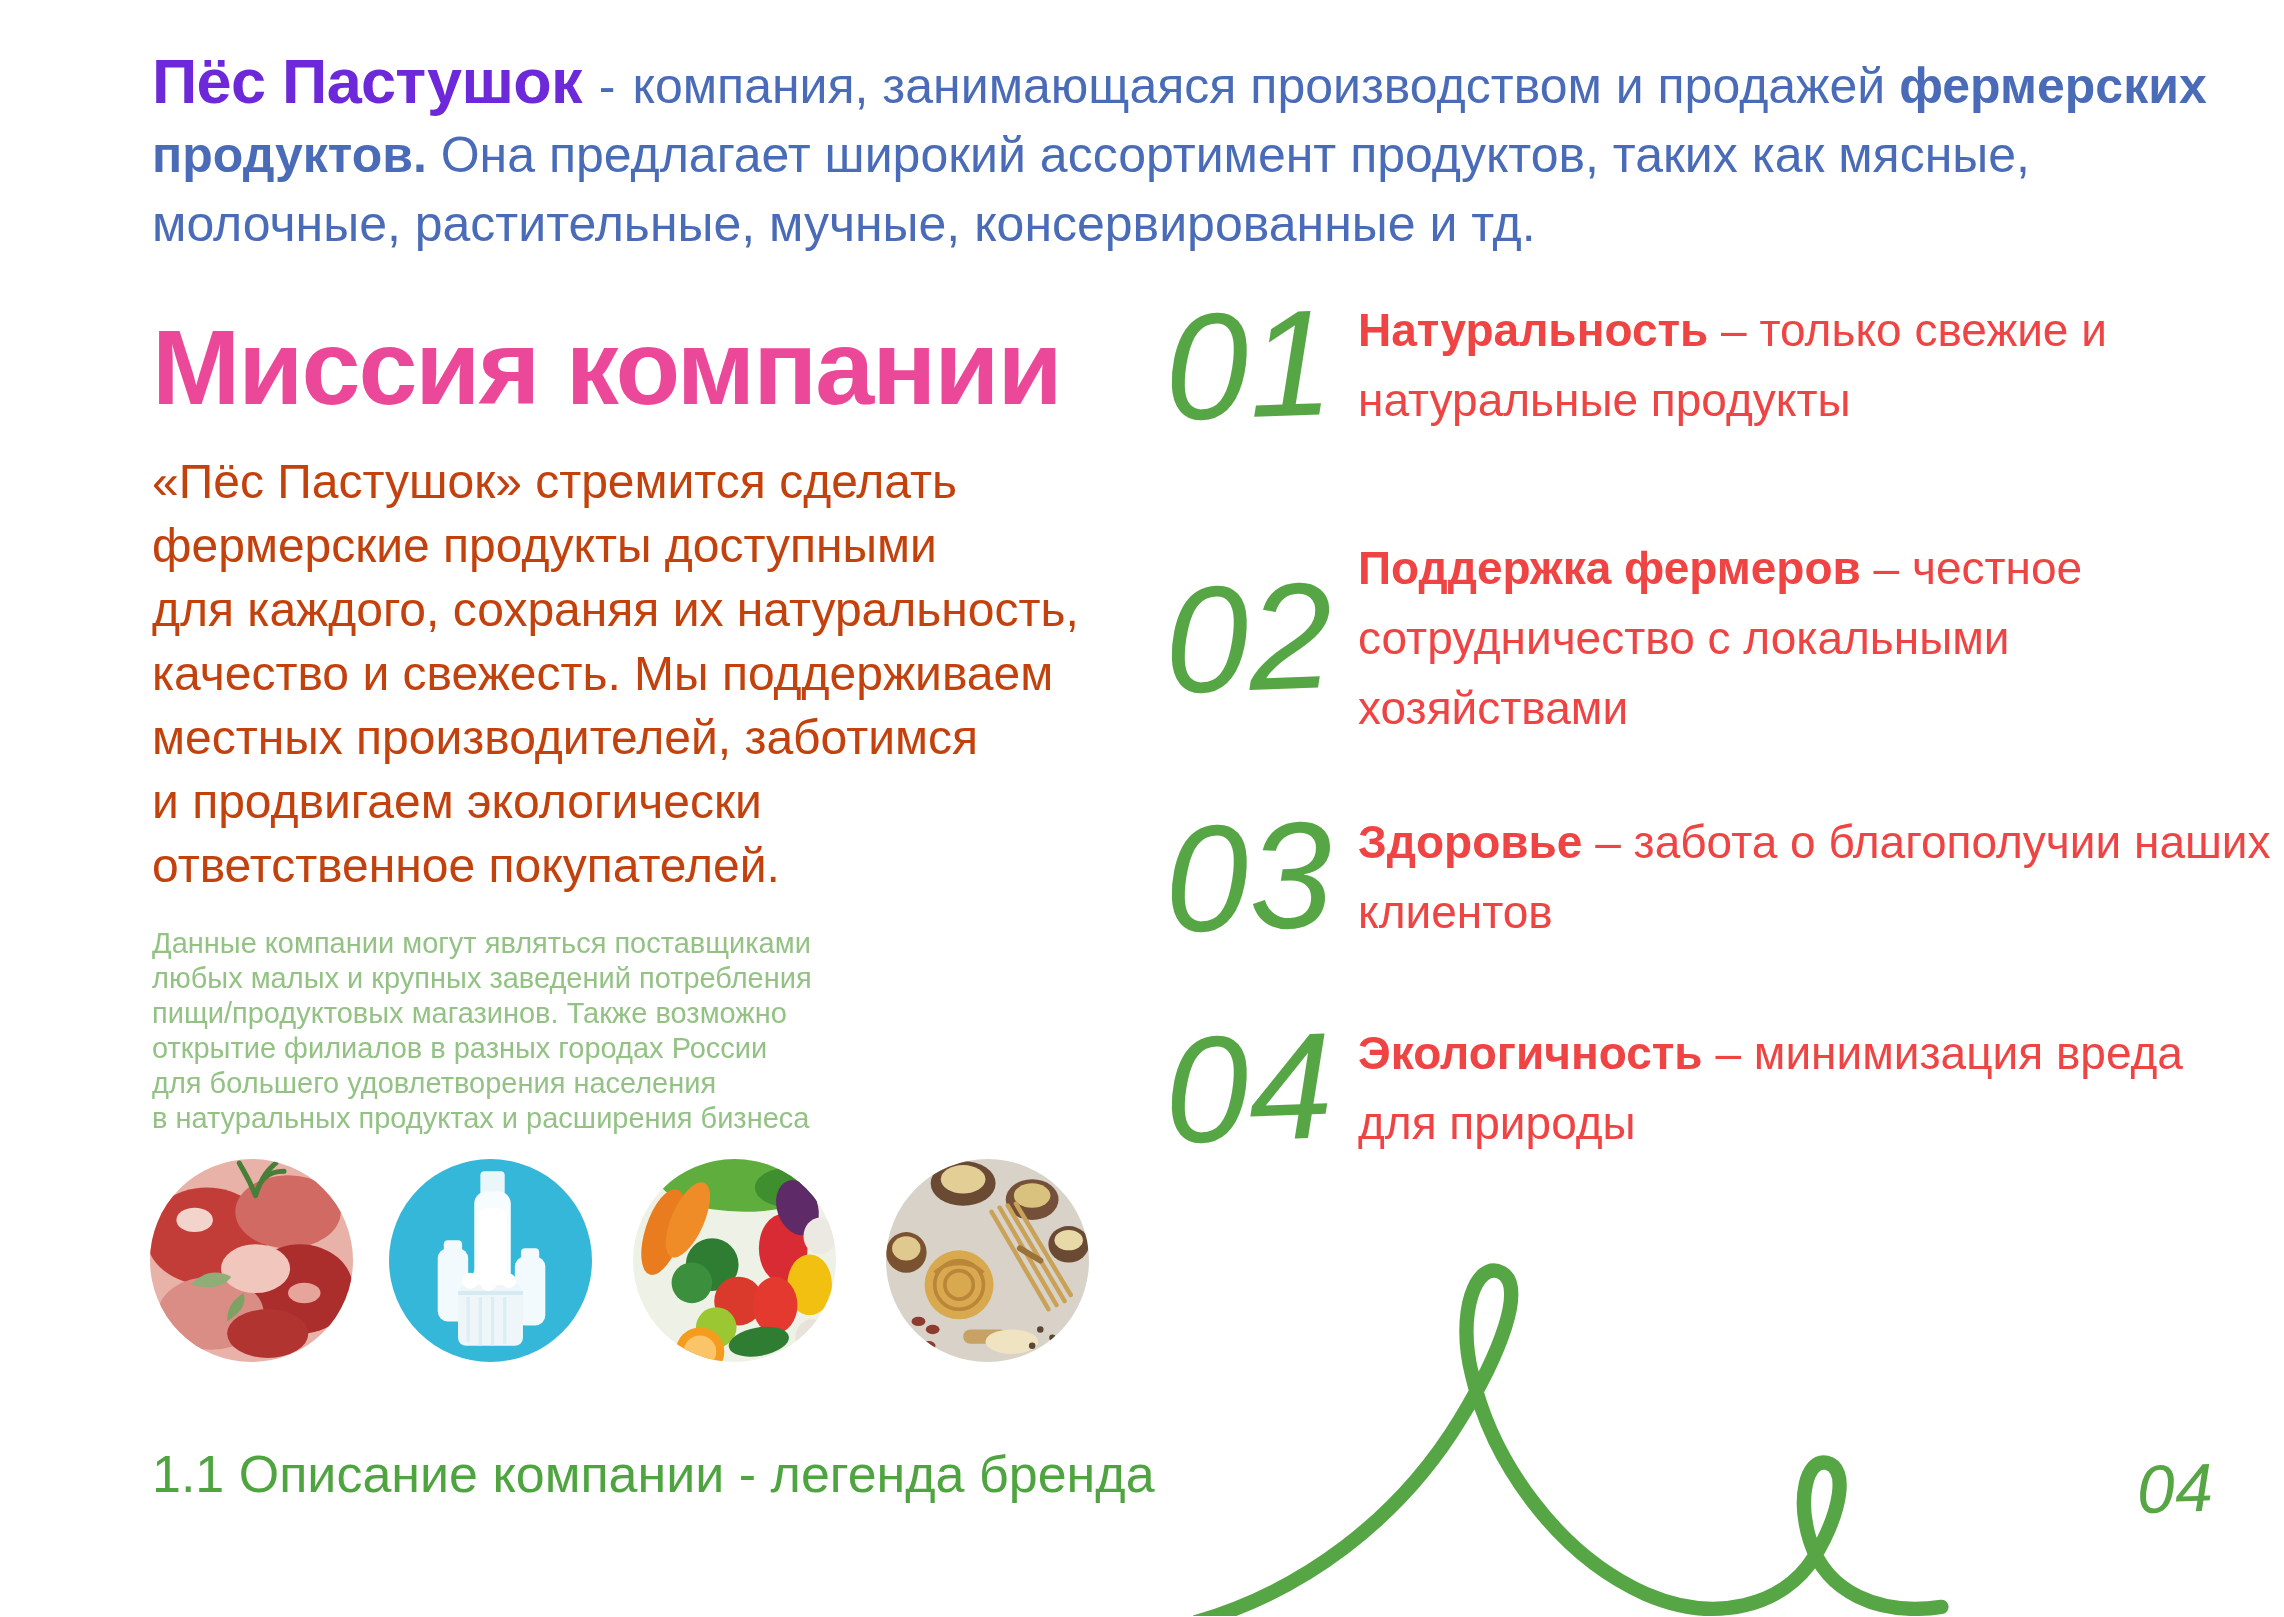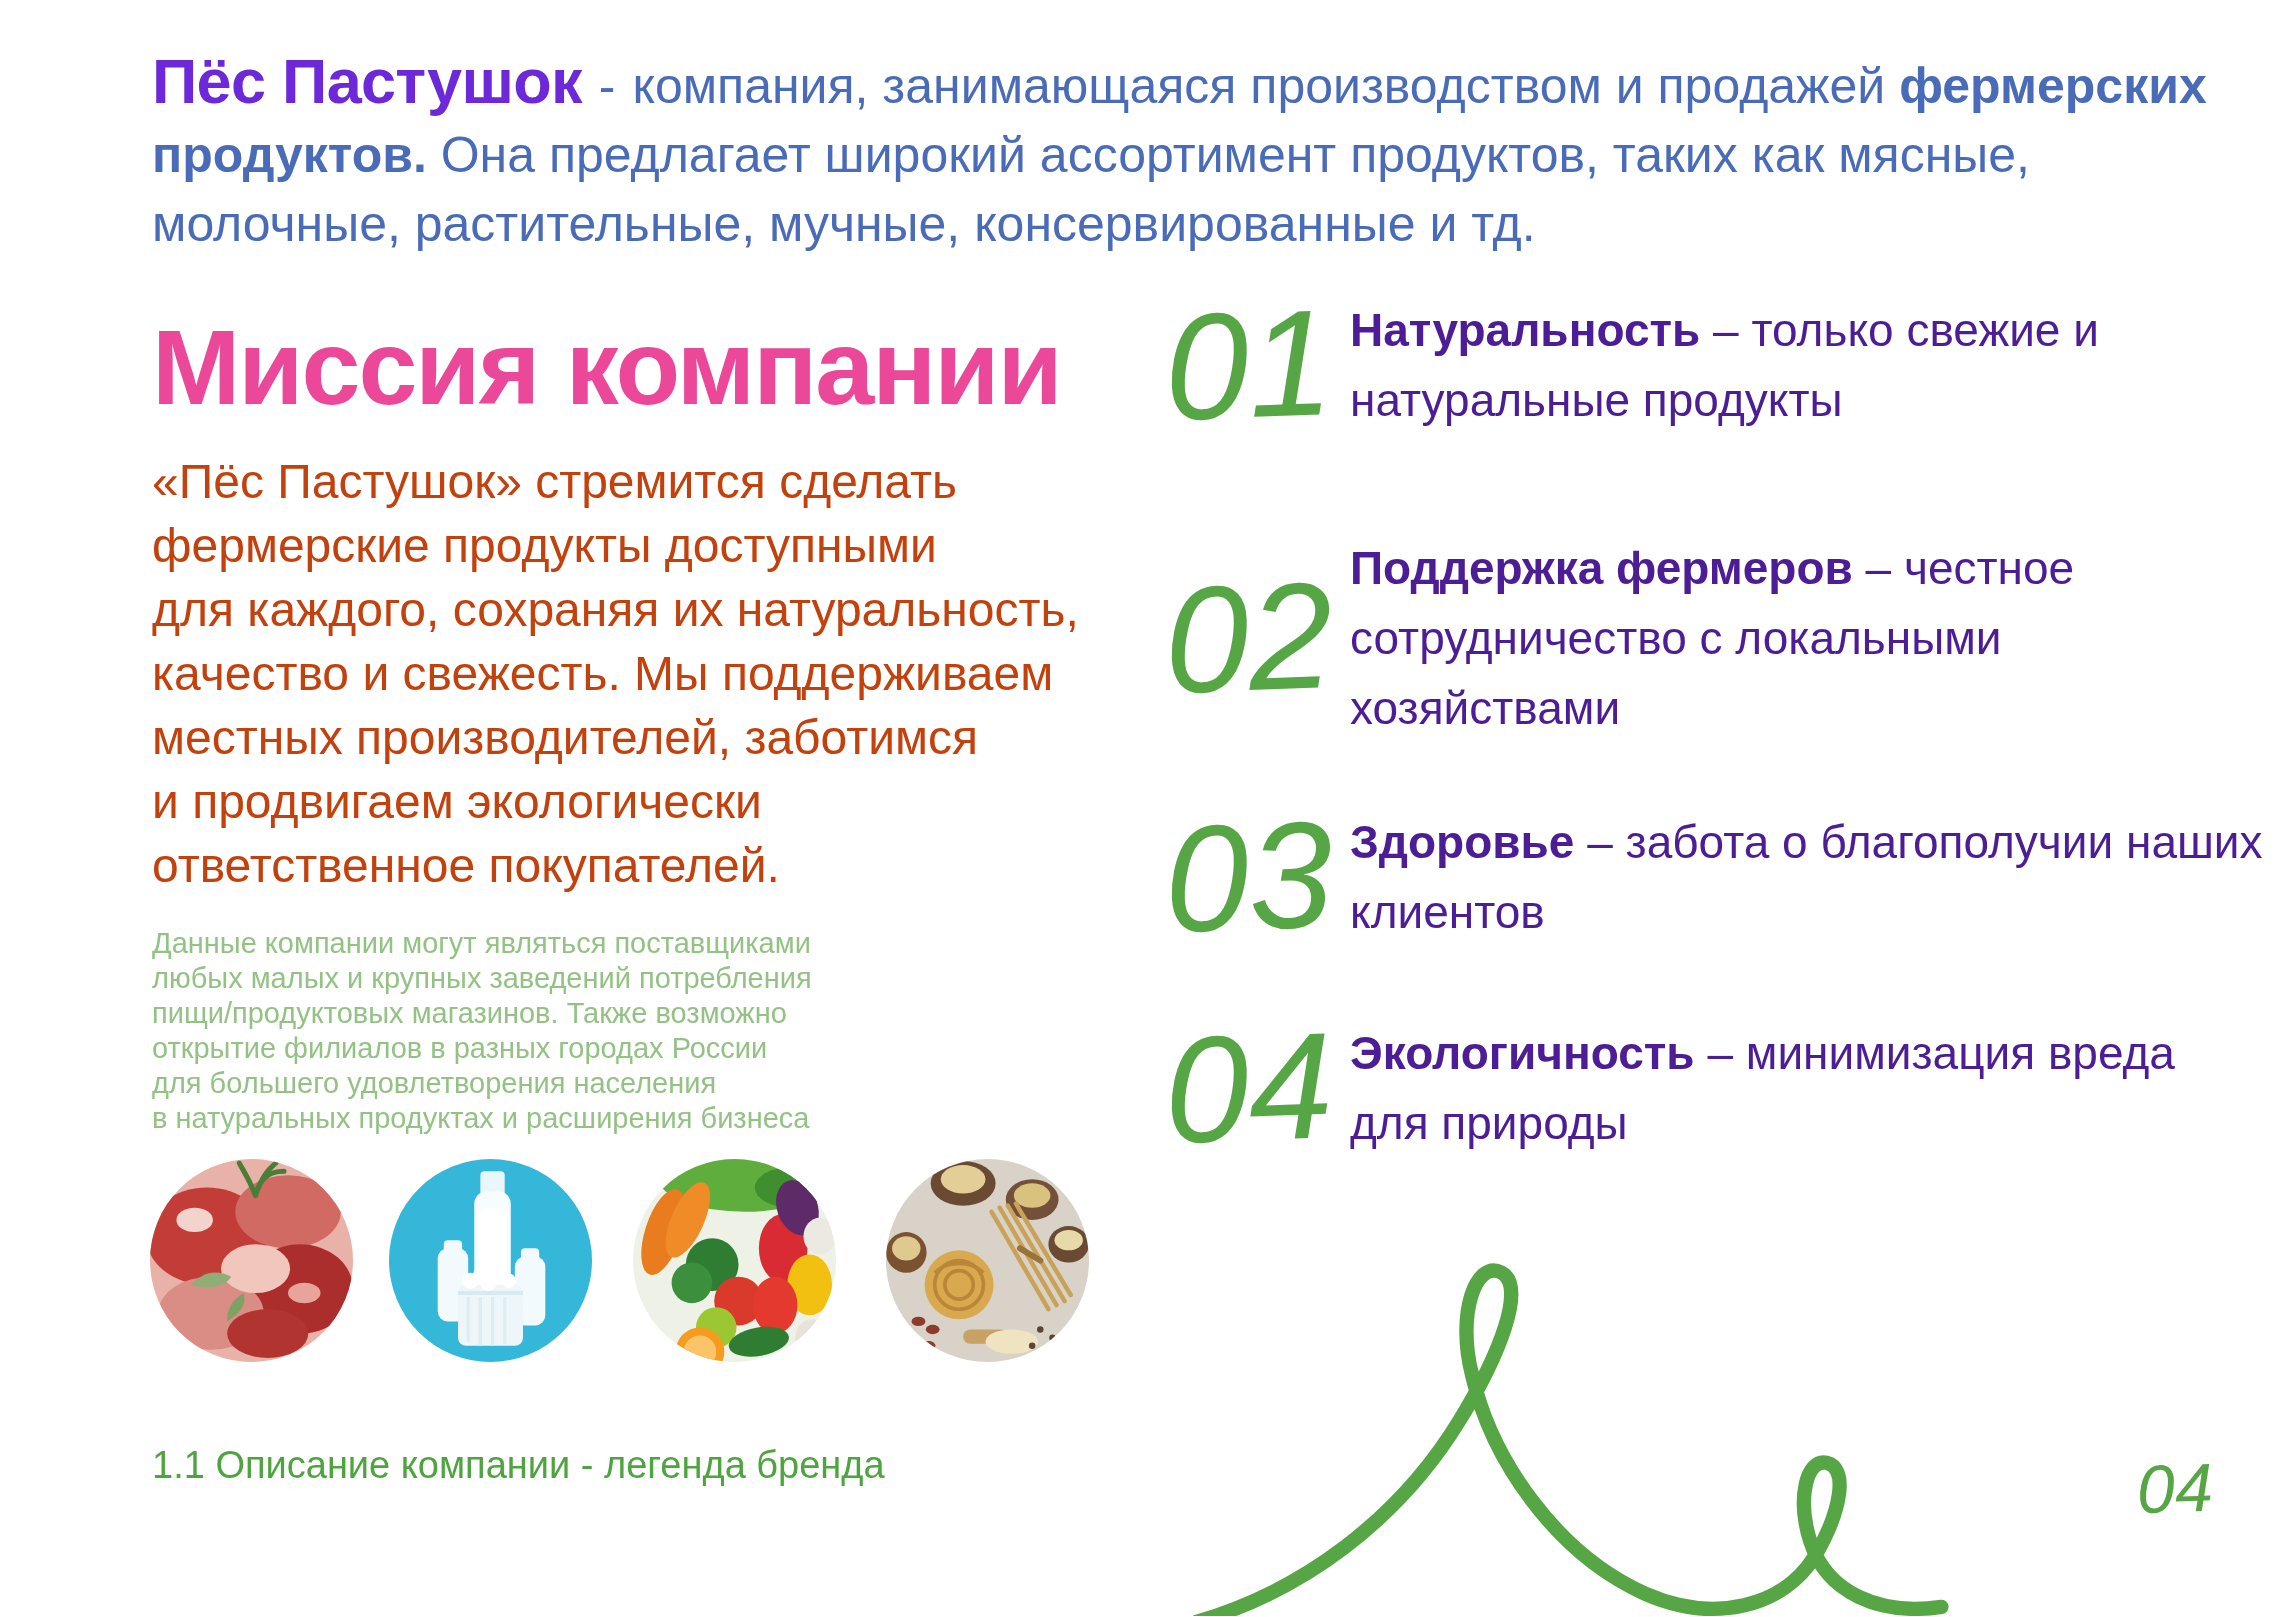--- a/index.html
+++ b/index.html
@@ -55,35 +55,35 @@
   
   .values{position:absolute;left:1154px;top:0;width:1135px;}
   .value-item{position:absolute;display:flex;align-items:center;}
   .value-item .num{
     flex:0 0 189px;text-align:center;
     font-size:151px;line-height:0.9;font-style:italic;
     color:#57a645;transform:rotate(-2deg);
     font-family:"Liberation Sans", sans-serif;
   }
   .value-item .vtext{
-    margin-left:7px;
-    font-size:46px;line-height:70px;color:#4c1d95;
+    margin-left:15px;
+    font-size:46px;line-height:70px;color:#ef4444;
   }
   .vi-1{top:295px;}  .vi-1 .vtext{width:874px;}
   .vi-2{top:533px;}  .vi-2 .vtext{width:900px;}
   .vi-3{top:807px;} .vi-3 .vtext{width:965px;}
   .vi-4{top:1018px;} .vi-4 .vtext{width:874px;}
 
   
   .squiggle{position:absolute;left:1193px;top:1204px;width:766px;height:412px;}
 
   
   .footer{
     position:absolute;left:152px;top:1444px;
-    font-size:38px;color:#4ea43f;
+    font-size:52px;color:#4ea43f;
   }
   .page-num{
     position:absolute;left:2137px;top:1449px;
     font-size:68px;font-style:italic;color:#57a645;transform:rotate(-2deg);
   }
 </style>
 </head>
 <body>
 
 <div class="slide">

